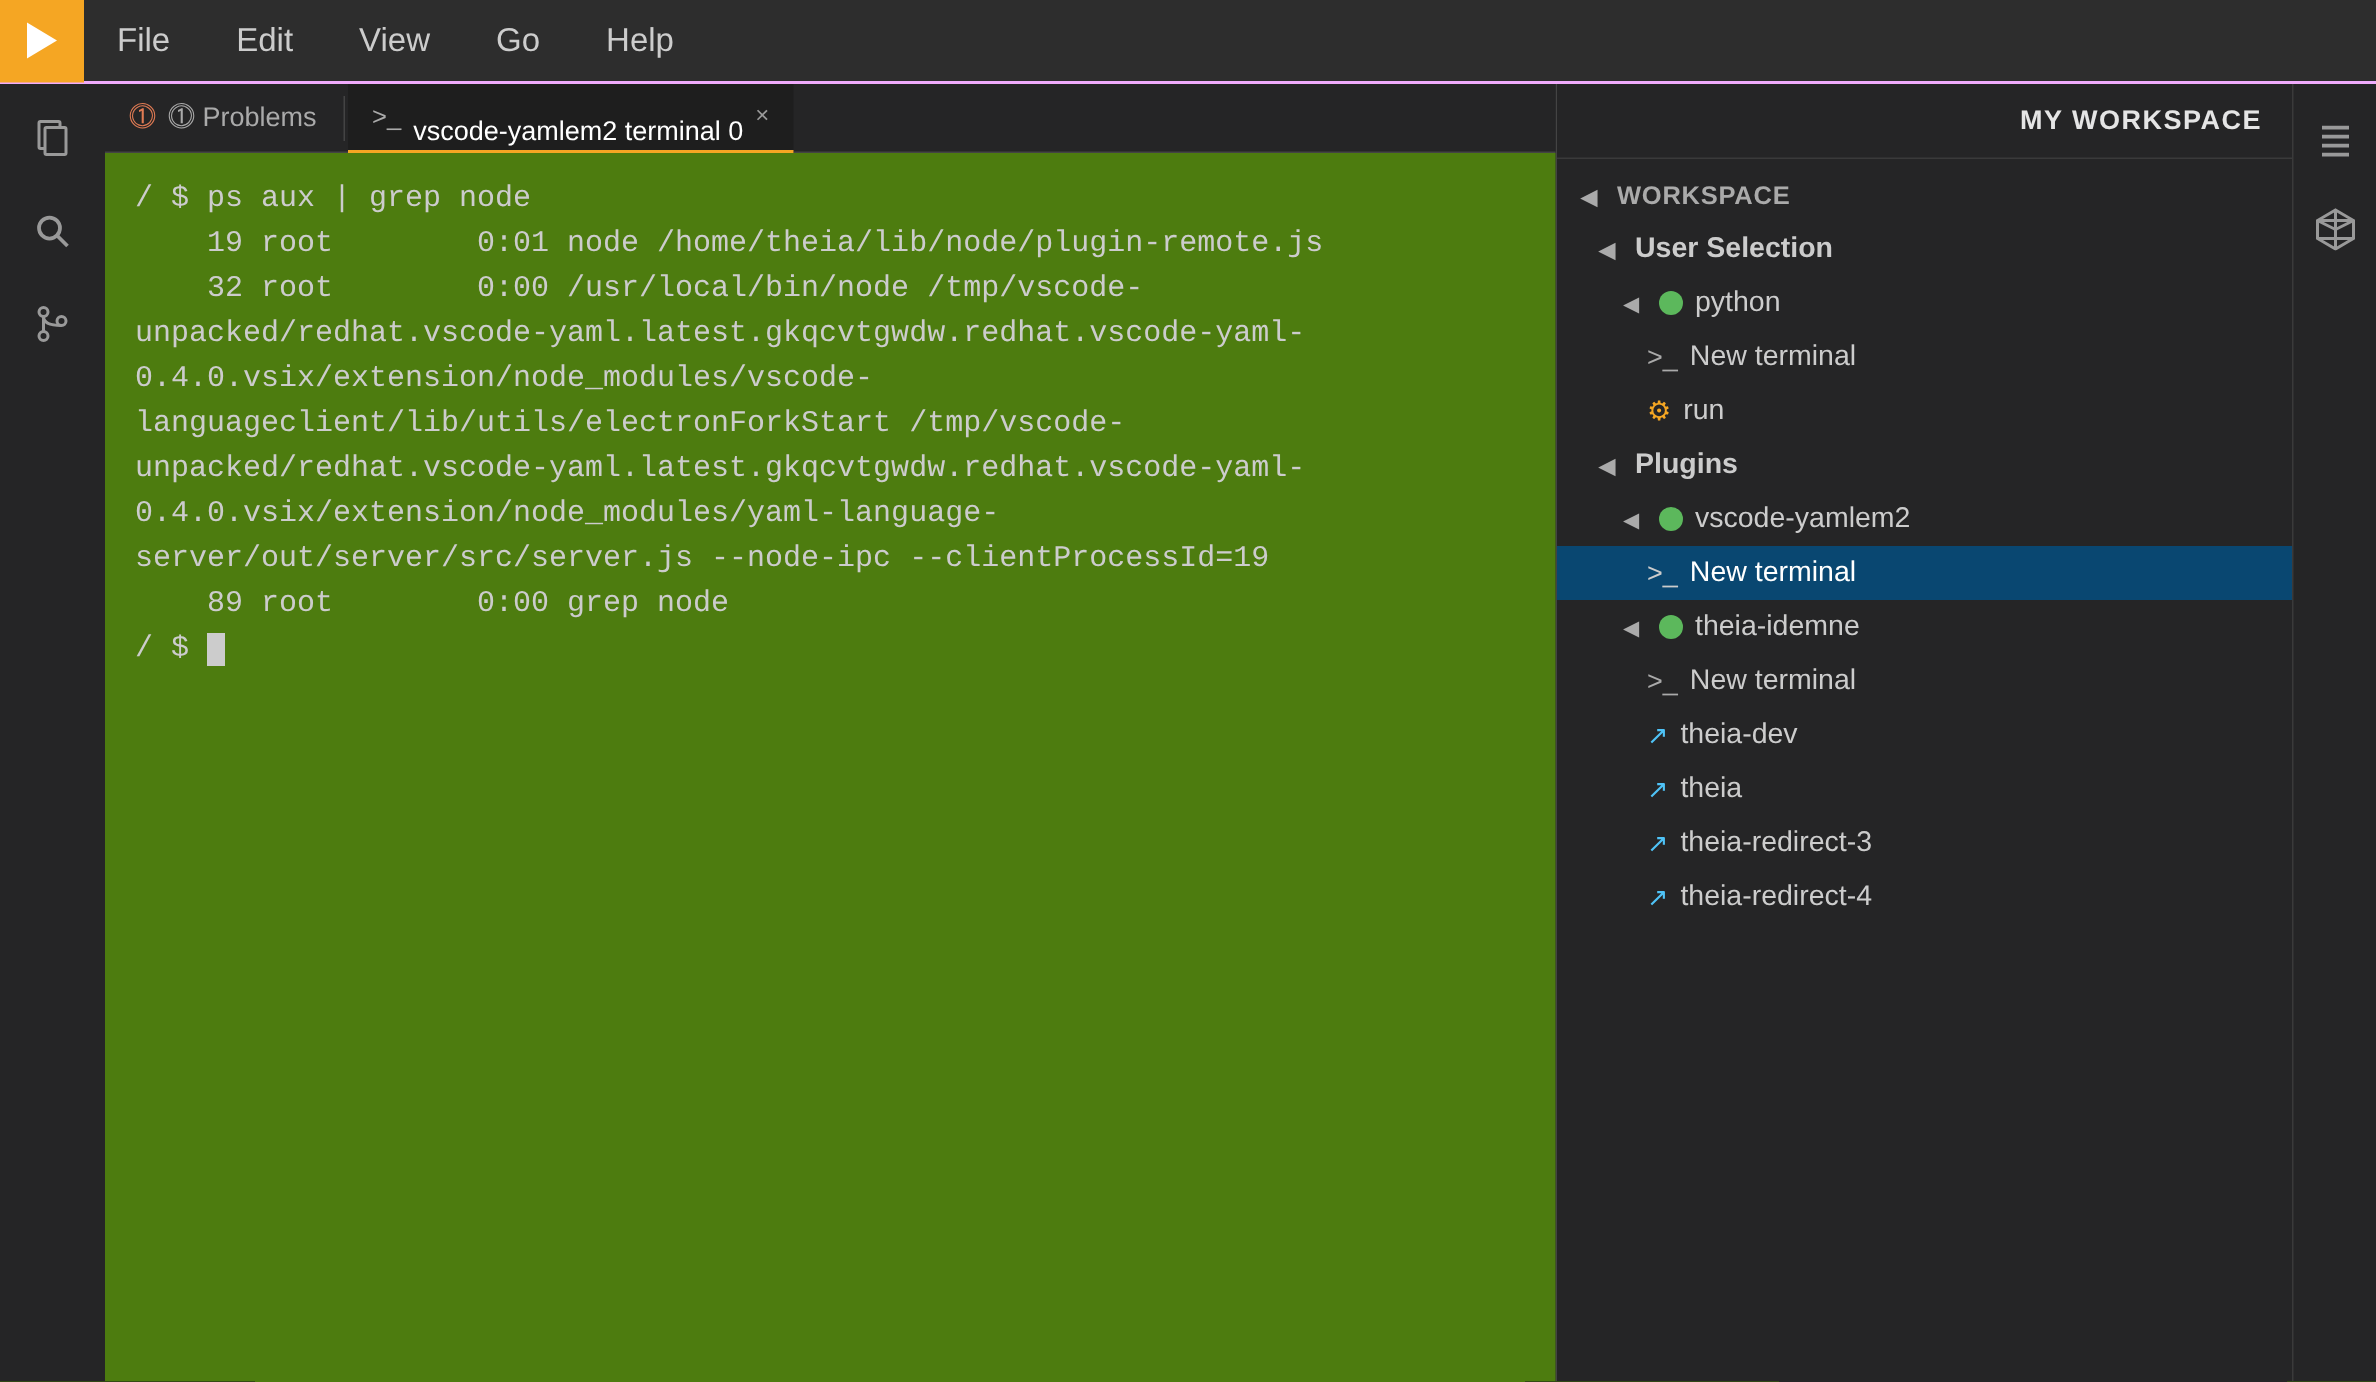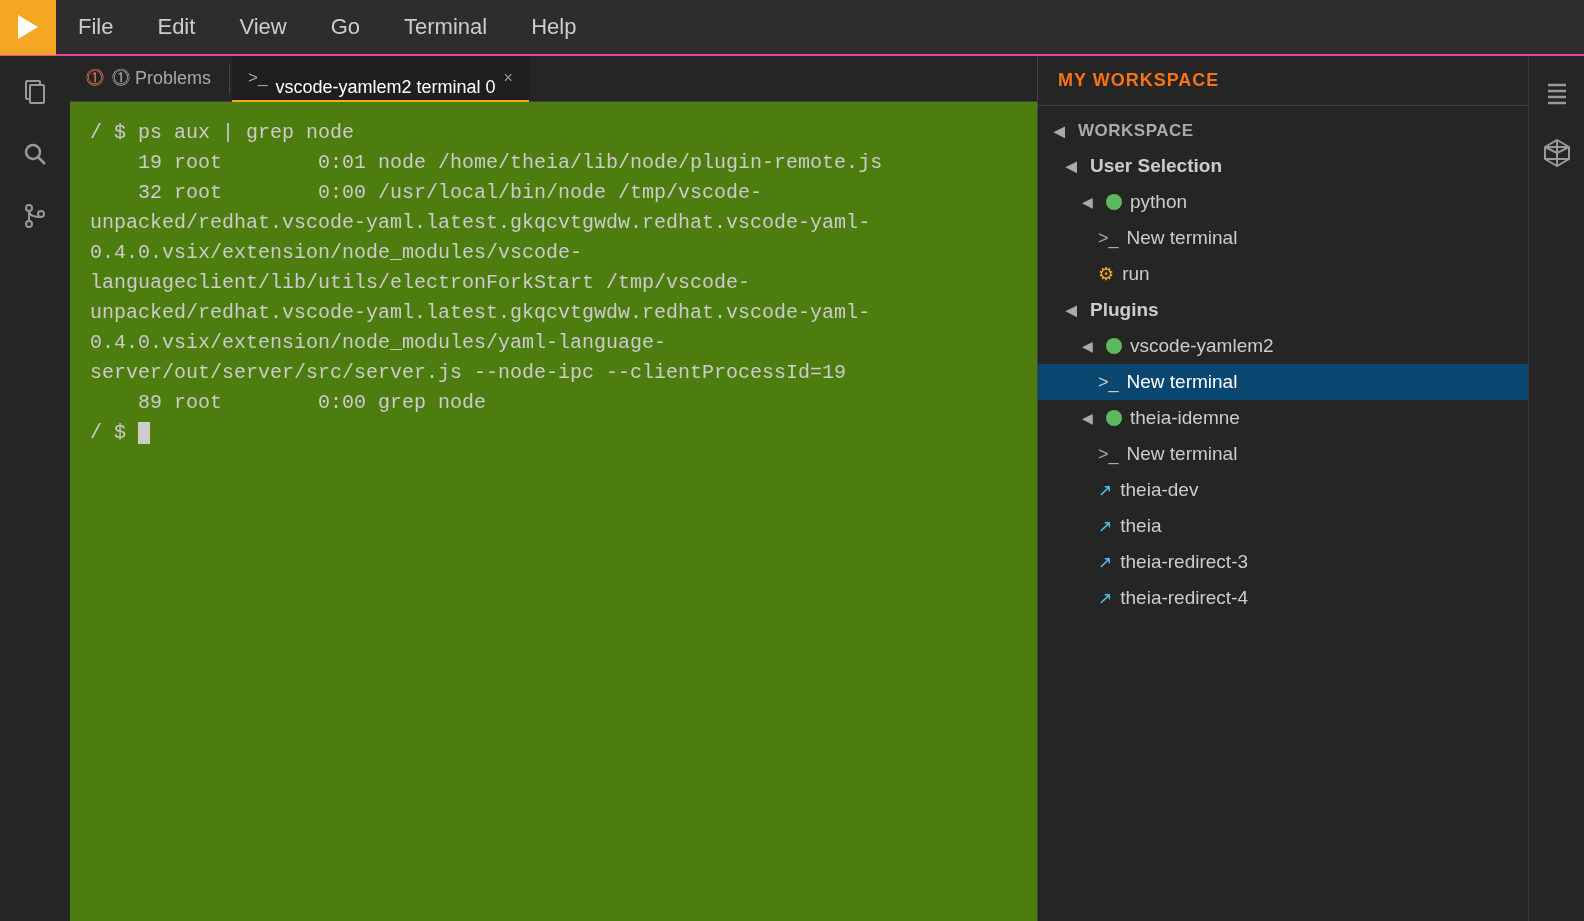--- a/index.html
+++ b/index.html
@@ -14,21 +14,21 @@
       flex-direction: column;
     }
 
     
     #menubar {
       display: flex;
       align-items: center;
       background: #2d2d2d;
       height: 56px;
       flex-shrink: 0;
-      border-bottom: 2px solid #ec4899;
+      border-bottom: 2px solid #f0abfc;
     }
     #logo-btn {
       background: #f5a623;
       width: 56px;
       height: 56px;
       display: flex;
       align-items: center;
       justify-content: center;
       flex-shrink: 0;
       cursor: pointer;
@@ -144,23 +144,23 @@
       width: 490px;
       background: #252526;
       display: flex;
       flex-direction: column;
       flex-shrink: 0;
     }
     #workspace-header {
       padding: 14px 20px;
       font-size: 18px;
       font-weight: bold;
-      color: #f97316;
+      color: #e5e5e5;
       border-bottom: 1px solid #3a3a3a;
-      text-align: left;
+      text-align: right;
       letter-spacing: 1px;
     }
     #workspace-tree {
       flex: 1;
       overflow-y: auto;
       padding: 8px 0;
     }
     .tree-row {
       display: flex;
       align-items: center;
@@ -236,21 +236,20 @@
 <div id="menubar">
   <div id="logo-btn">
     <svg viewBox="0 0 32 32" fill="white">
       <polygon points="6,4 26,16 6,28"></polygon>
     </svg>
   </div>
   <div class="menu-item">File</div>
   <div class="menu-item">Edit</div>
   <div class="menu-item">View</div>
   <div class="menu-item">Go</div>
-  <div class="menu-item">Terminal</div>
   <div class="menu-item">Help</div>
 </div>
 
 <div id="main">
 
   <div id="activity-bar">
     <div class="activity-icon">
       <svg width="28" height="28" viewBox="0 0 28 28" fill="none" stroke="#999" stroke-width="2">
         <rect x="5" y="3" width="14" height="18" rx="1"></rect>
         <rect x="9" y="7" width="14" height="18" rx="1" fill="#252526" stroke="#999"></rect>

